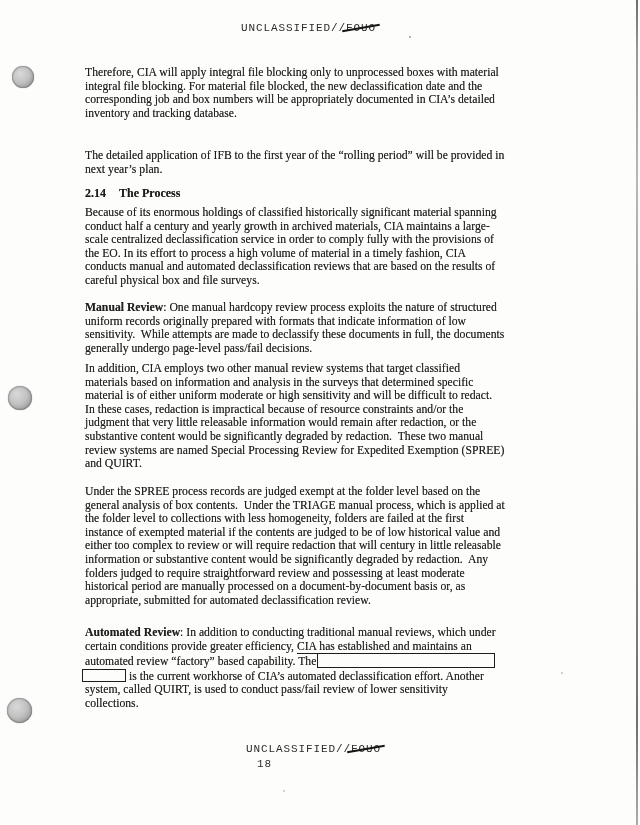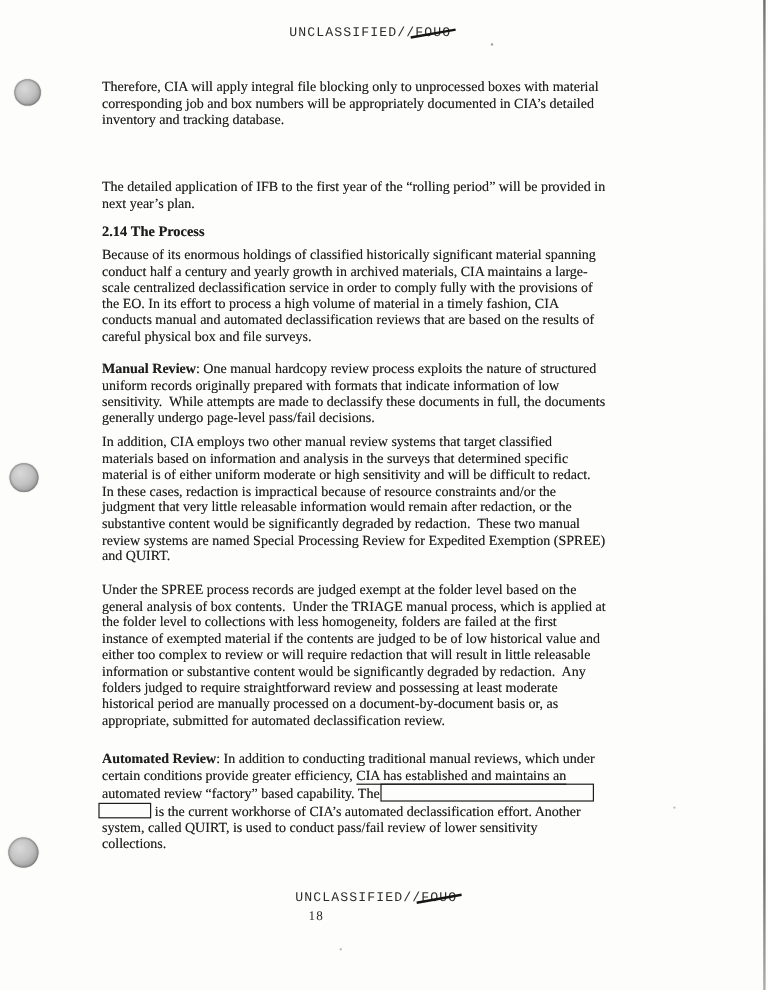--- a/index.html
+++ b/index.html
@@ -5,31 +5,31 @@
   html,body{margin:0;padding:0;background:#ffffff;}
   .page{position:relative;width:640px;height:825px;background:#fdfdfb;overflow:hidden;
         font-family:"Liberation Serif",serif;color:#222;}
   .banner{position:absolute;font-family:"Liberation Mono","DejaVu Sans Mono",monospace;
           font-size:11px;letter-spacing:0.9px;color:#2b2b2b;white-space:pre;}
   .banner-header{left:241px;top:22px;}
   .banner-footer{left:246px;top:743px;}
   .fouo{position:relative;display:inline-block;}
   .strike{position:absolute;left:-4px;top:45%;width:125%;height:2.4px;background:#161616;
           transform:rotate(-10deg);transform-origin:50% 50%;}
-  .pagenum{position:absolute;left:257px;top:758px;font-family:Liberation Serif, serif;
+  .pagenum{position:absolute;left:257px;top:758px;font-family:Liberation Mono, monospace;
            font-size:11px;letter-spacing:1px;color:#2b2b2b;}
   .para{position:absolute;left:85px;}
   .ln{white-space:pre;font-size:11.7px;line-height:13.6px;color:#1f1f1f;
       text-shadow:0 0 0.3px rgba(20,20,20,0.55);}
   .ln b{font-weight:bold;}
   .p1{top:66px;}  .p2{top:149px;}  .p3{top:206px;}  .p4{top:301px;}
   .p5{top:362px;font-family:Liberation Serif, serif;} .p6{top:485px;}  .p7{top:626px;}
   .heading{position:absolute;left:85px;top:186px;font-weight:bold;font-size:12px;
            color:#1c1c1c;text-shadow:0 0 0.3px rgba(20,20,20,0.55);}
-  .h-num{margin-right:3px;}
+  .h-num{margin-right:13px;}
   .underlined{border-bottom:1.5px solid #1d1d1d;text-align:right;}
   .redaction-box{display:inline-block;border:1.6px solid #1d1d1d;background:transparent;}
   .box1{width:176px;height:13px;vertical-align:-3px;margin-left:1px;}
   .box2{width:42px;height:11px;vertical-align:-2px;margin-left:-3px;margin-right:3px;}
   .hole{position:absolute;border-radius:50%;
         background:radial-gradient(circle at 38% 35%, #d9d9d9 0%, #c2c2c2 45%, #a0a0a0 75%, #5f5f5f 100%);
         box-shadow:inset 0 0 2px #3d3d3d, 0 0 1px #8a8a8a;}
   .hp1{left:12px;top:66px;width:22px;height:22px;}
   .hp2{left:8px;top:386px;width:24px;height:24px;}
   .hp3{left:7px;top:698px;width:25px;height:25px;}
@@ -47,20 +47,21 @@
   <div class="hole hp3"></div>
   <div class="scan-edge"></div>
   <div class="speck" style="left:409px;top:36px;"></div>
   <div class="speck" style="left:283px;top:790px;opacity:.6;"></div>
   <div class="speck" style="left:561px;top:672px;opacity:.6;"></div>
 
   <div class="banner banner-header"><span>UNCLASSIFIED//</span><span class="fouo"><span>FOUO</span><span class="strike"></span></span></div>
 
   <div class="para p1">
       <div class="ln">Therefore, CIA will apply integral file blocking only to unprocessed boxes with material</div>
+      <div class="ln">integral file blocking. For material file blocked, the new declassification date and the</div>
       <div class="ln">corresponding job and box numbers will be appropriately documented in CIA’s detailed</div>
       <div class="ln">inventory and tracking database.</div>
     </div>
 
   <div class="para p2">
       <div class="ln">The detailed application of IFB to the first year of the “rolling period” will be provided in</div>
       <div class="ln">next year’s plan.</div>
     </div>
 
   <div class="heading"><span class="h-num">2.14</span><span>The Process</span></div>
@@ -92,21 +93,21 @@
       <div class="ln">substantive content would be significantly degraded by redaction.  These two manual</div>
       <div class="ln">review systems are named Special Processing Review for Expedited Exemption (SPREE)</div>
       <div class="ln">and QUIRT.</div>
     </div>
 
   <div class="para p6">
       <div class="ln">Under the SPREE process records are judged exempt at the folder level based on the</div>
       <div class="ln">general analysis of box contents.  Under the TRIAGE manual process, which is applied at</div>
       <div class="ln">the folder level to collections with less homogeneity, folders are failed at the first</div>
       <div class="ln">instance of exempted material if the contents are judged to be of low historical value and</div>
-      <div class="ln">either too complex to review or will require redaction that will result in little releasable</div>
+      <div class="ln">either too complex to review or will require redaction that will century in little releasable</div>
       <div class="ln">information or substantive content would be significantly degraded by redaction.  Any</div>
       <div class="ln">folders judged to require straightforward review and possessing at least moderate</div>
       <div class="ln">historical period are manually processed on a document-by-document basis or, as</div>
       <div class="ln">appropriate, submitted for automated declassification review.</div>
     </div>
 
   <div class="para p7">
     <div class="ln"><b>Automated Review</b><span>: In addition to conducting traditional manual reviews, which under</span></div>
     <div class="ln"><span>certain conditions provide greater efficiency, </span><span class="underlined">CIA has established and maintains an</span></div>
     <div class="ln"><span>automated review “factory” based capability. The</span><span class="redaction-box box1"></span></div>

